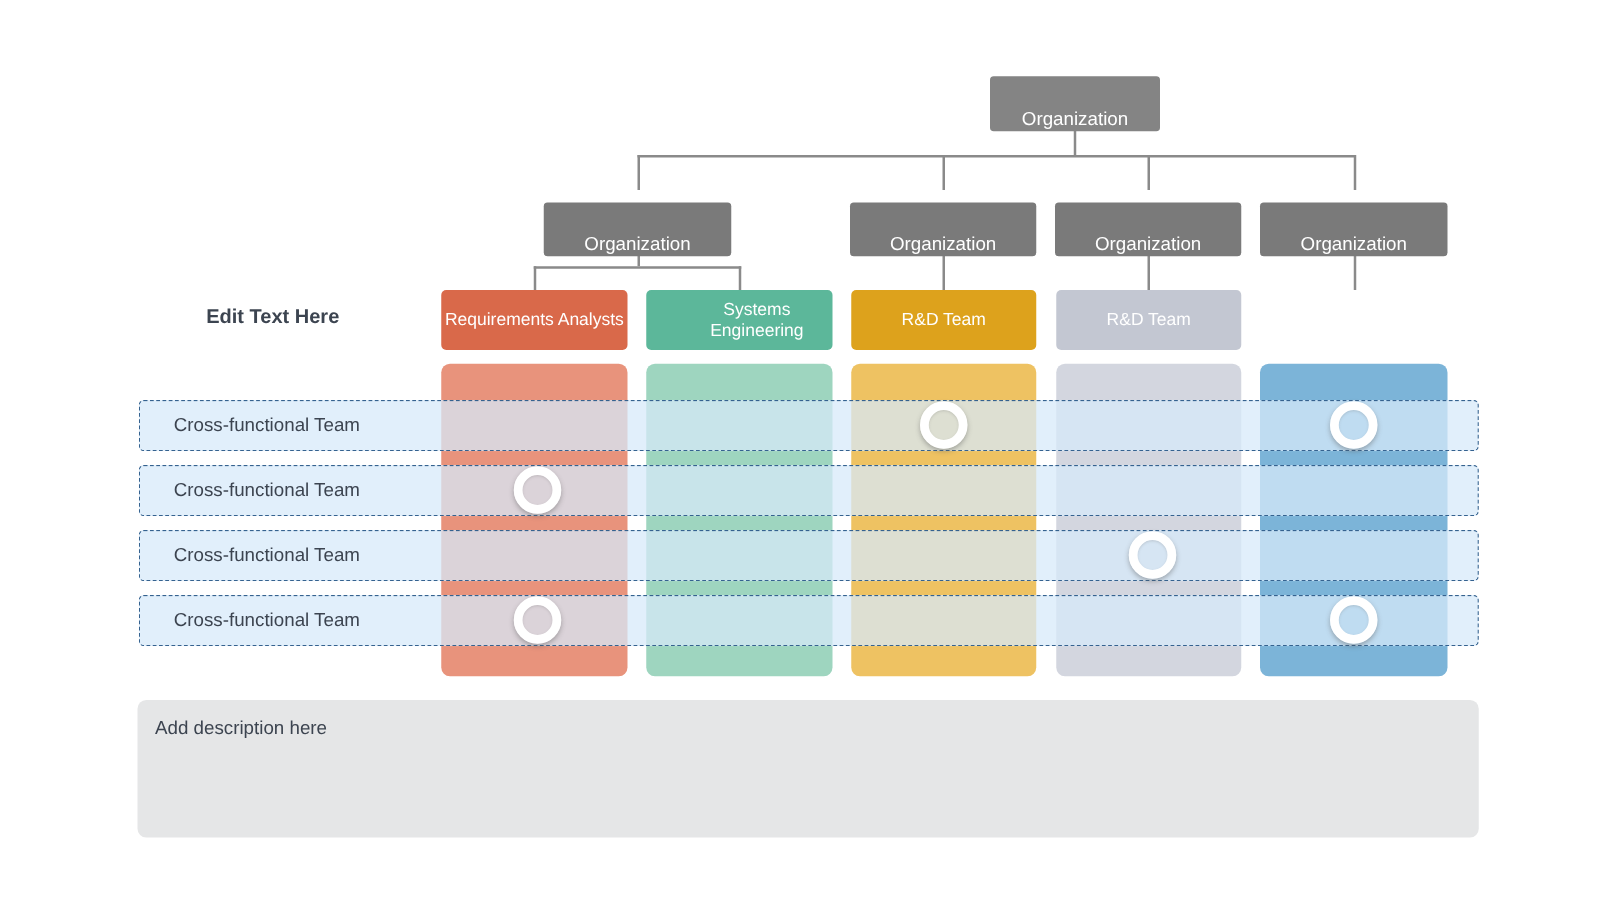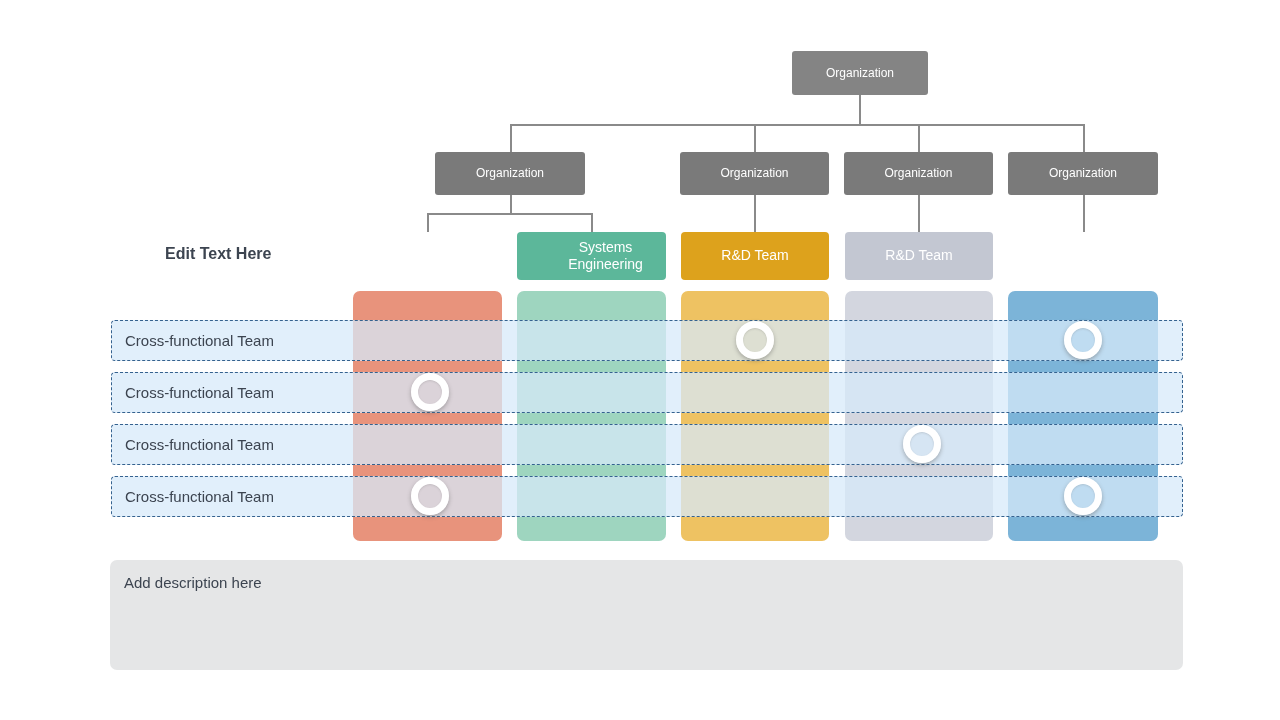--- a/index.html
+++ b/index.html
@@ -10,27 +10,28 @@
     overflow: hidden;
   }
   #stage { position: relative; width: 1280px; height: 720px; }
 
   
   .org-box {
     position: absolute;
     background: #7a7a7a;
     border-radius: 3px;
     color: #ffffff;
-    font-size: 12px;
+    font-size: 15px;
     display: flex;
-    align-items: center;
+    align-items: flex-end;
     justify-content: center;
     text-align: center;
     line-height: 1.2;
     z-index: 6;
+    margin-top: 10px;
   }
   .org-root { background: #848484; }
 
   
   .conn { position: absolute; background: #8a8a8a; z-index: 2; }
   .conn-v { width: 1.5px; }
   .conn-h { height: 1.5px; }
 
   
   .team-box {
@@ -55,20 +56,21 @@
 
   
   .cf-row {
     position: absolute;
     background: rgba(214, 234, 249, 0.74);
     border: 1.5px dashed #35628f;
     border-radius: 4px;
     z-index: 4;
     display: flex;
     align-items: center;
+    padding-left: 14px;
   }
   .cf-row-label {
     font-size: 15px;
     color: #3c4450;
     padding-left: 13px;
     white-space: nowrap;
   }
 
   
   .node-circle {
@@ -139,20 +141,23 @@
 
   <div class="conn conn-v" style="left:510px; top:195px; height:18px;"></div>
   <div class="conn conn-h" style="left:427px; top:213px; width:166px;"></div>
   <div class="conn conn-v" style="left:427px; top:213px; height:19px;"></div>
   <div class="conn conn-v" style="left:591px; top:213px; height:19px;"></div>
 
   <div class="conn conn-v" style="left:754px; top:195px; height:37px;"></div>
   <div class="conn conn-v" style="left:918px; top:195px; height:37px;"></div>
   <div class="conn conn-v" style="left:1083px; top:195px; height:37px;"></div>
 
+  <div class="team-box" style="left:353px; top:232px; width:149px; height:48px; background:#d9694a;">
+    <span>Requirements Analysts</span>
+  </div>
   <div class="team-box" style="left:517px; top:232px; width:149px; height:48px; background:#5cb79a;padding-left:28px;">
     <span>Systems Engineering</span>
   </div>
   <div class="team-box" style="left:681px; top:232px; width:148px; height:48px; background:#dda21c;">
     <span>R&amp;D Team</span>
   </div>
   <div class="team-box" style="left:845px; top:232px; width:148px; height:48px; background:#c3c7d2;">
     <span>R&amp;D Team</span>
   </div>
 

